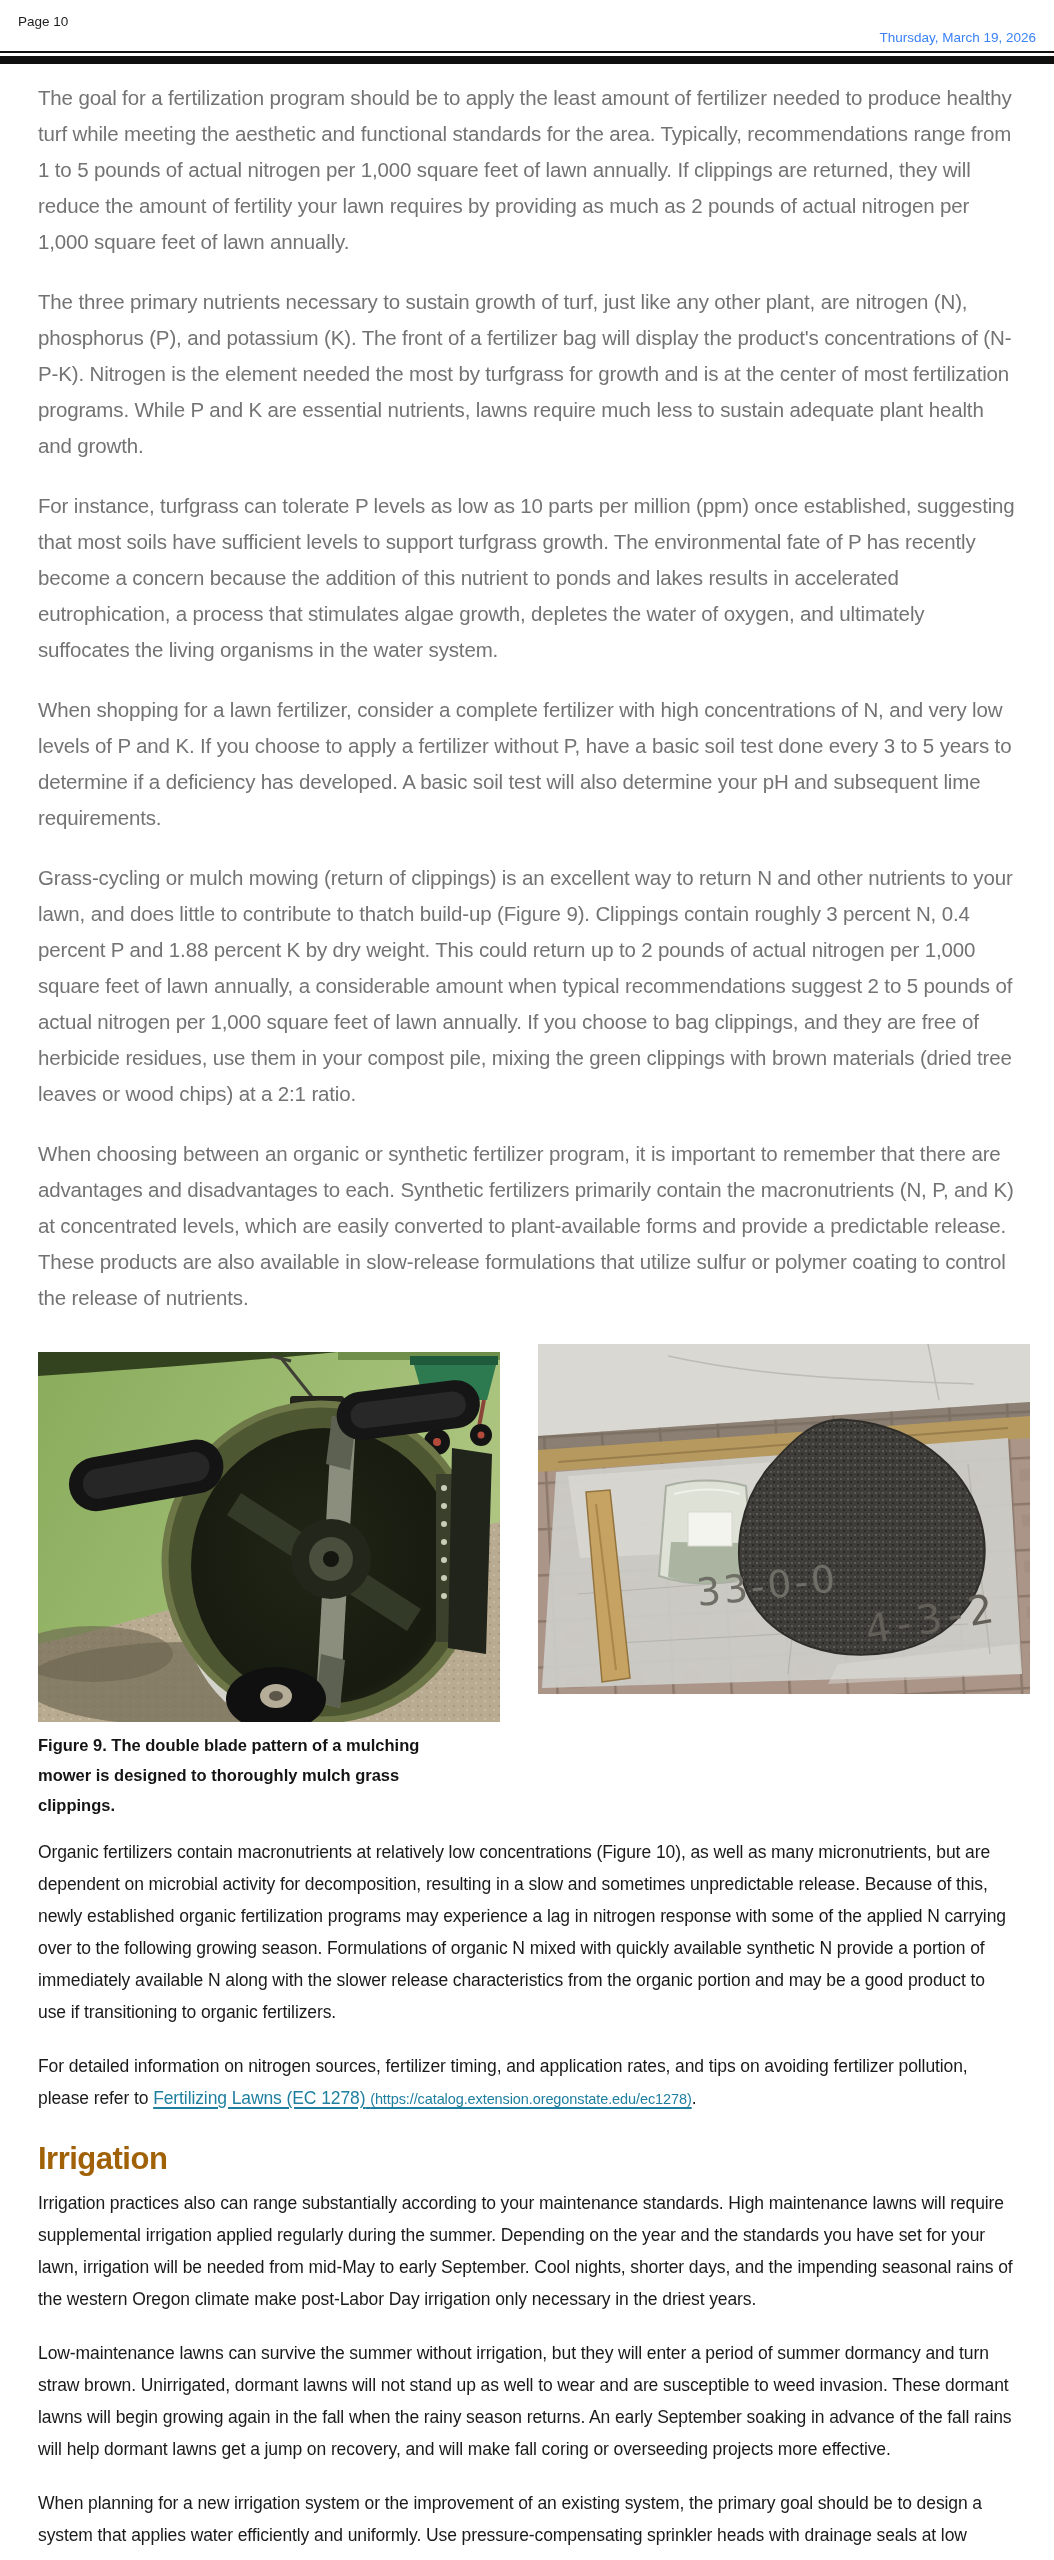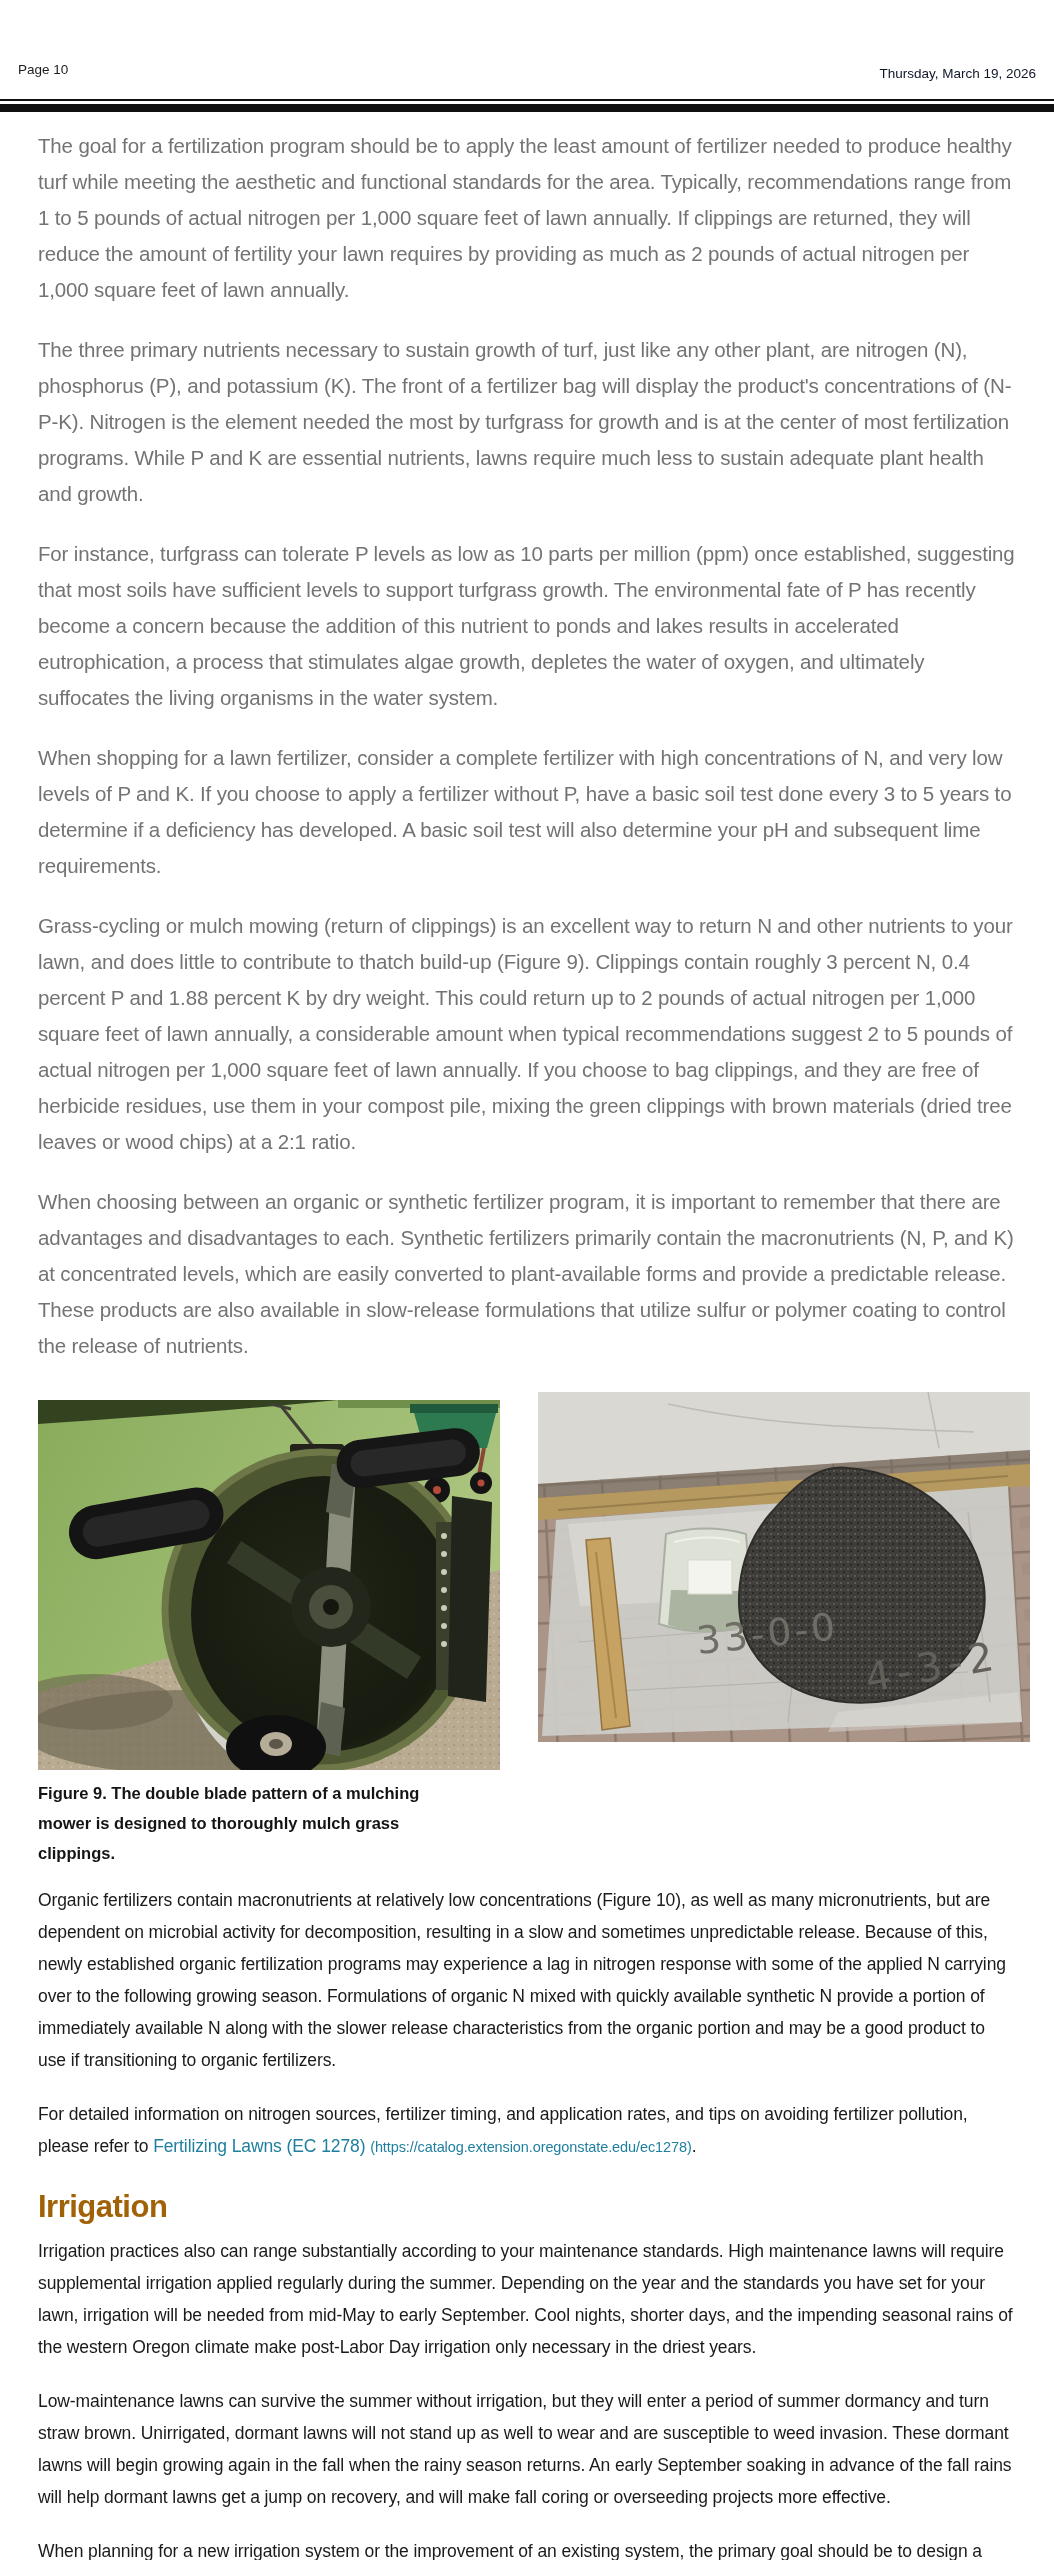--- a/index.html
+++ b/index.html
@@ -7,42 +7,42 @@
     width: 1054px;
     height: 2560px;
     background: #ffffff;
     color: #1b1b1b;
     font-family: "Liberation Sans", sans-serif;
     overflow: hidden;
     position: relative;
   }
 
   
-  .page-header { padding-top: 10px; margin-top: 48px; }
+  .page-header { padding-top: 10px; }
   .header-row {
     position: relative;
     height: 36px;
     padding: 0 18px;
   }
   .page-label {
     position: absolute; left: 18px; top: 4px;
     font-size: 13.5px; color: #1d1d1d;
   }
   .masthead {
     position: absolute; left: 0; right: 0; top: 2px;
     text-align: center;
     font-family: "Liberation Serif", serif;
     font-weight: 700;
     font-size: 27px;
     letter-spacing: -0.5px;
     color: #141414;
   }
   .header-date {
-    position: absolute; right: 18px; top: 8px;
-    font-size: 13.5px; color: #0f172a;
+    position: absolute; right: 18px; top: 20px;
+    font-size: 13.5px; color: #3b82f6;
   }
   .rule-thin  { height: 2px; background: #101010; margin-top: 5px; }
   .rule-thick { height: 8px; background: #101010; margin-top: 3px; }
 
   
   main { padding: 16px 38px 0 38px; }
   p { margin: 0; }
   .p-large {
     font-size: 20.5px;
     line-height: 36px;
@@ -75,20 +75,21 @@
     line-height: 30px;
     margin-top: 8px;
     color: #141414;
   }
   .fig9  figcaption { max-width: 432px; }
   .fig10 figcaption { max-width: 474px; }
 
   
   a.doc-link {
     color: #1f7f9f;
+    text-decoration: underline;
     text-decoration-thickness: 1.5px;
     text-underline-offset: 3px;
     cursor: pointer;
   }
   a.doc-link .link-url { font-size: 14.5px; }
 
   
   h2.section-heading {
     font-size: 31px;
     font-weight: 700;

